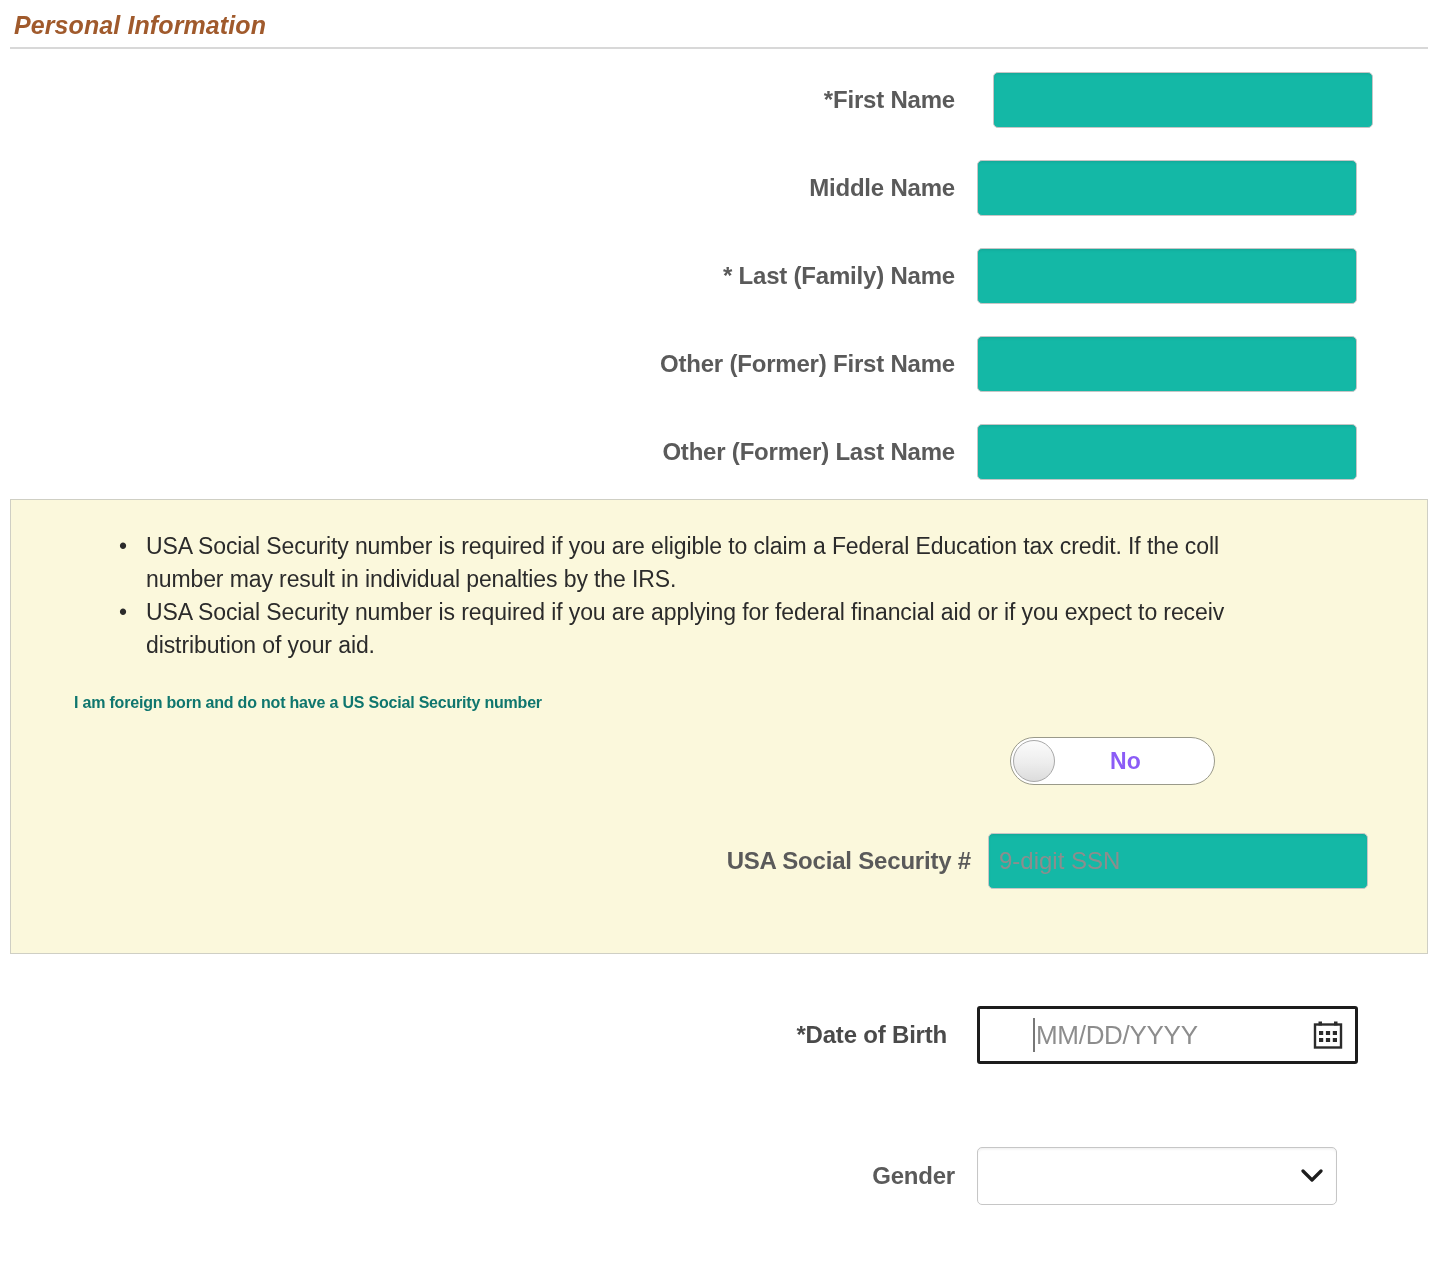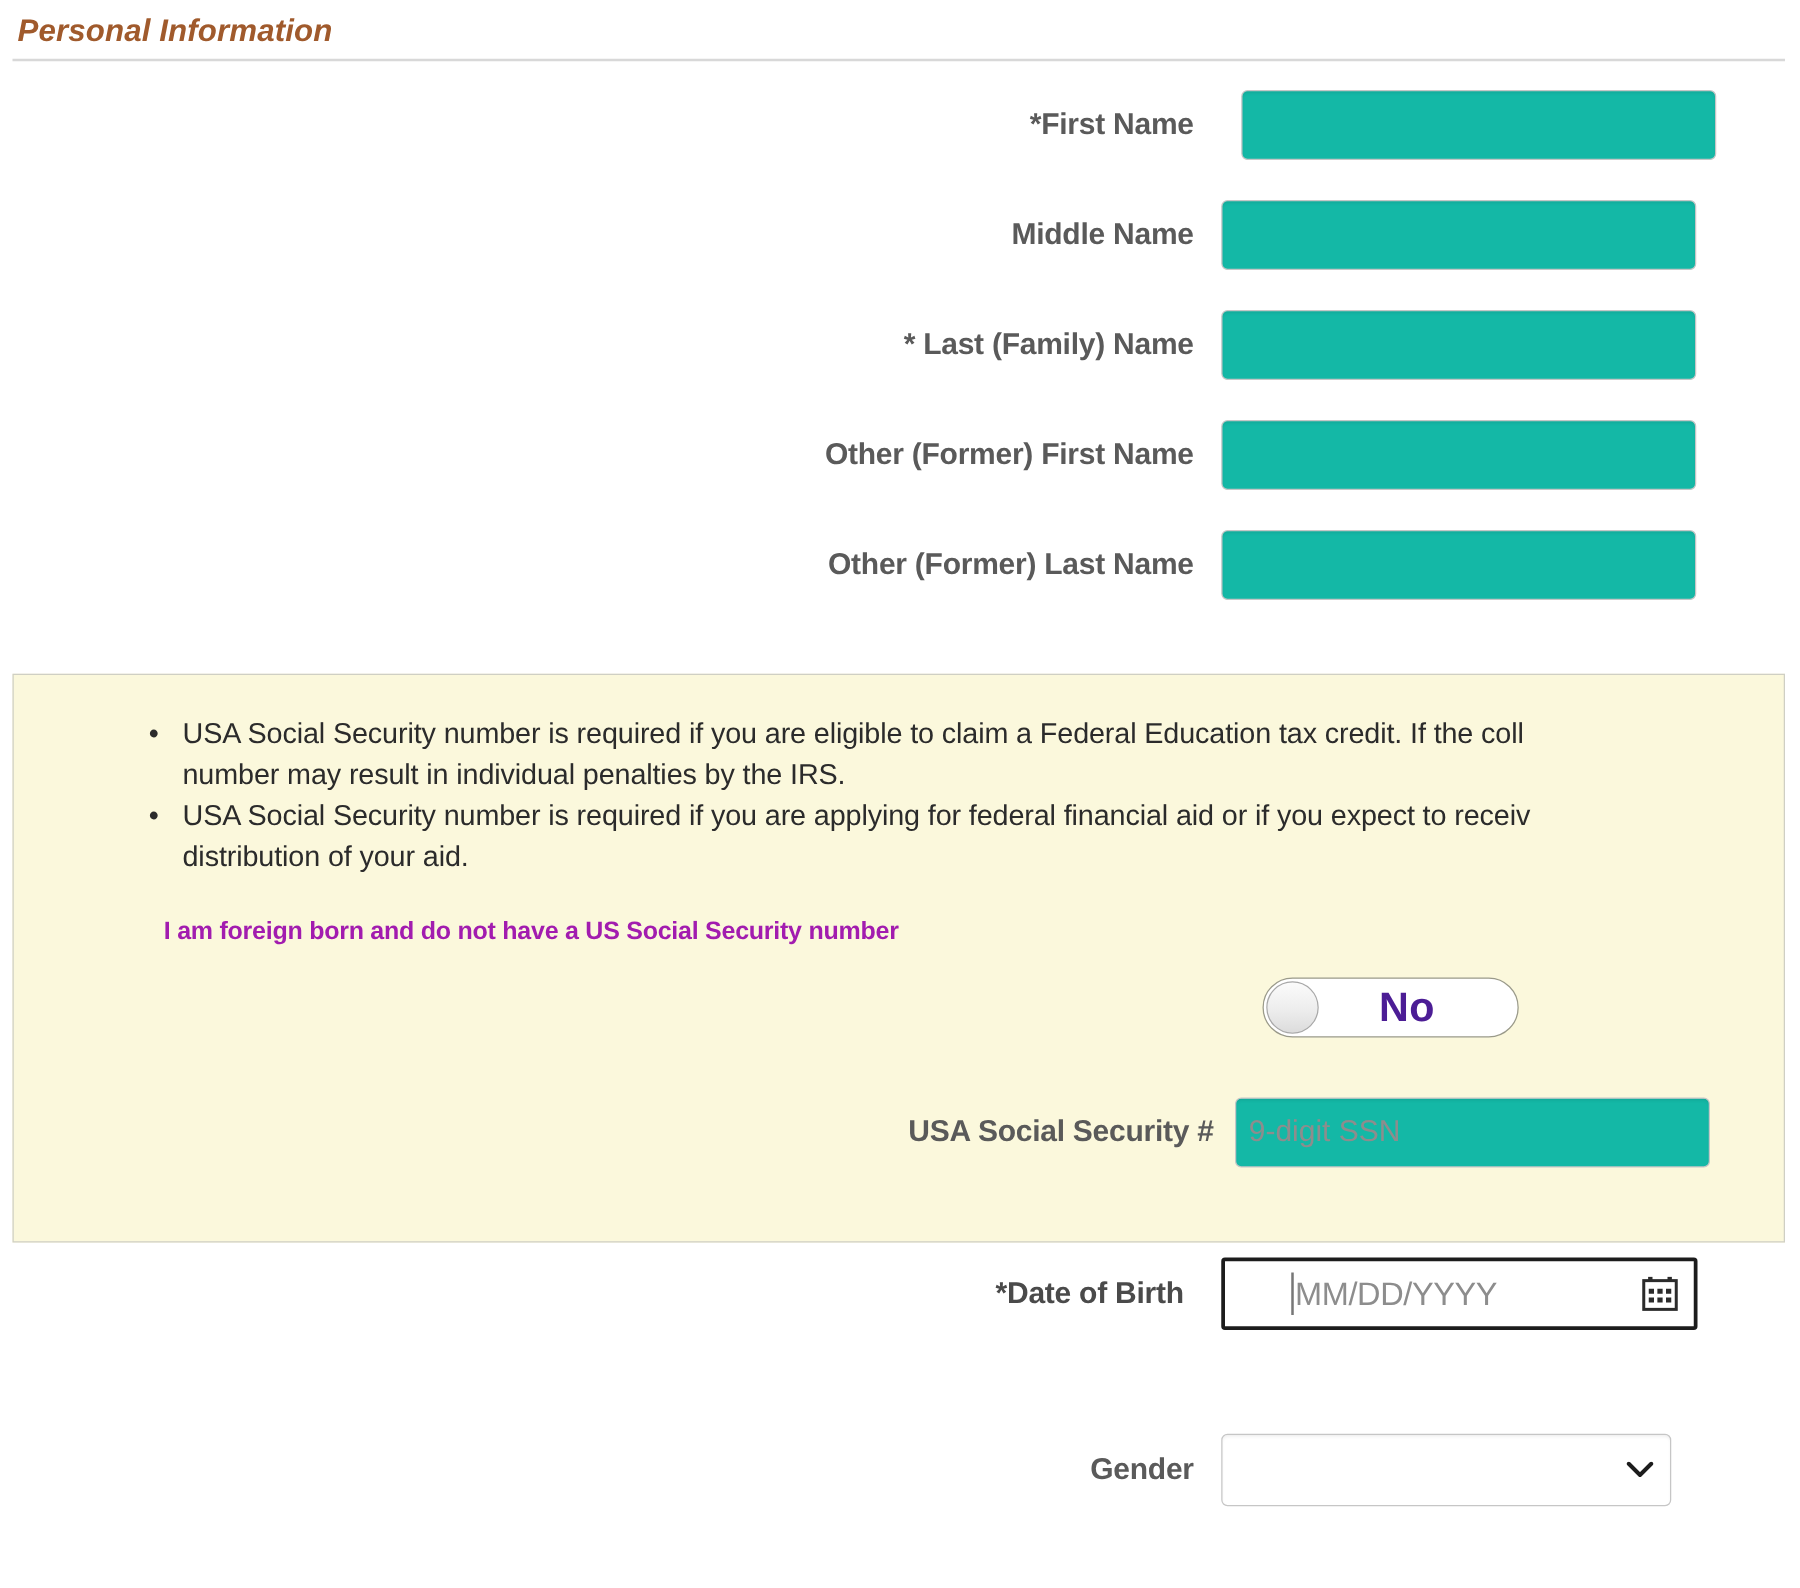--- a/index.html
+++ b/index.html
@@ -70,21 +70,21 @@
   }
   .text-input::placeholder {
     color: #8d8d8d;
     opacity: 1;
   }
 
   
   .info-panel {
     position: absolute;
     left: 10px;
-    top: 539px;
+    top: 499px;
     width: 1418px;
     height: 455px;
     box-sizing: border-box;
     background: #fbf8dc;
     border: 1px solid #cfcfc4;
     overflow: hidden;
   }
   .bullets {
     margin: 0;
     padding: 30px 0 0 0;
@@ -108,24 +108,24 @@
     font-size: 23px;
     color: #2b2b2b;
   }
   .bullets li .cont {
     display: block;
     white-space: nowrap;
   }
   .bullets li .cont::before { content: ""; }
 
   .panel-statement {
-    margin: 32px 0 0 120px;
-    font-size: 20px;
-    font-weight: bold;
-    color: #a21caf;
+    margin: 32px 0 0 63px;
+    font-size: 16px;
+    font-weight: bold;
+    color: #0f766e;
     letter-spacing: -0.2px;
   }
 
   
   .toggle-row {
     display: flex;
     align-items: center;
     margin-top: 25px;
   }
   .toggle-spacer { width: 999px; }
@@ -136,23 +136,23 @@
     border-radius: 24px;
     border: 1px solid #9a9a8a;
     background: #ffffff;
     box-sizing: border-box;
     display: flex;
     align-items: center;
     justify-content: center;
     cursor: pointer;
   }
   .toggle-label {
-    font-size: 33px;
-    font-weight: bold;
-    color: #4c1d95;
+    font-size: 23px;
+    font-weight: bold;
+    color: #8b5cf6;
     margin-left: 26px;
     letter-spacing: 0.2px;
   }
   .toggle-knob {
     position: absolute;
     left: 2px;
     top: 2px;
     width: 42px;
     height: 42px;
     border-radius: 50%;

